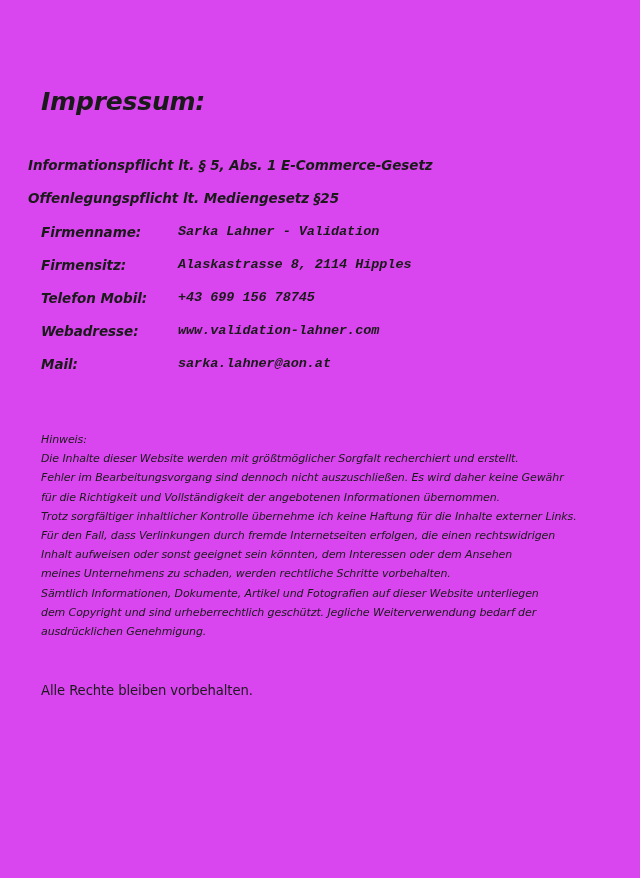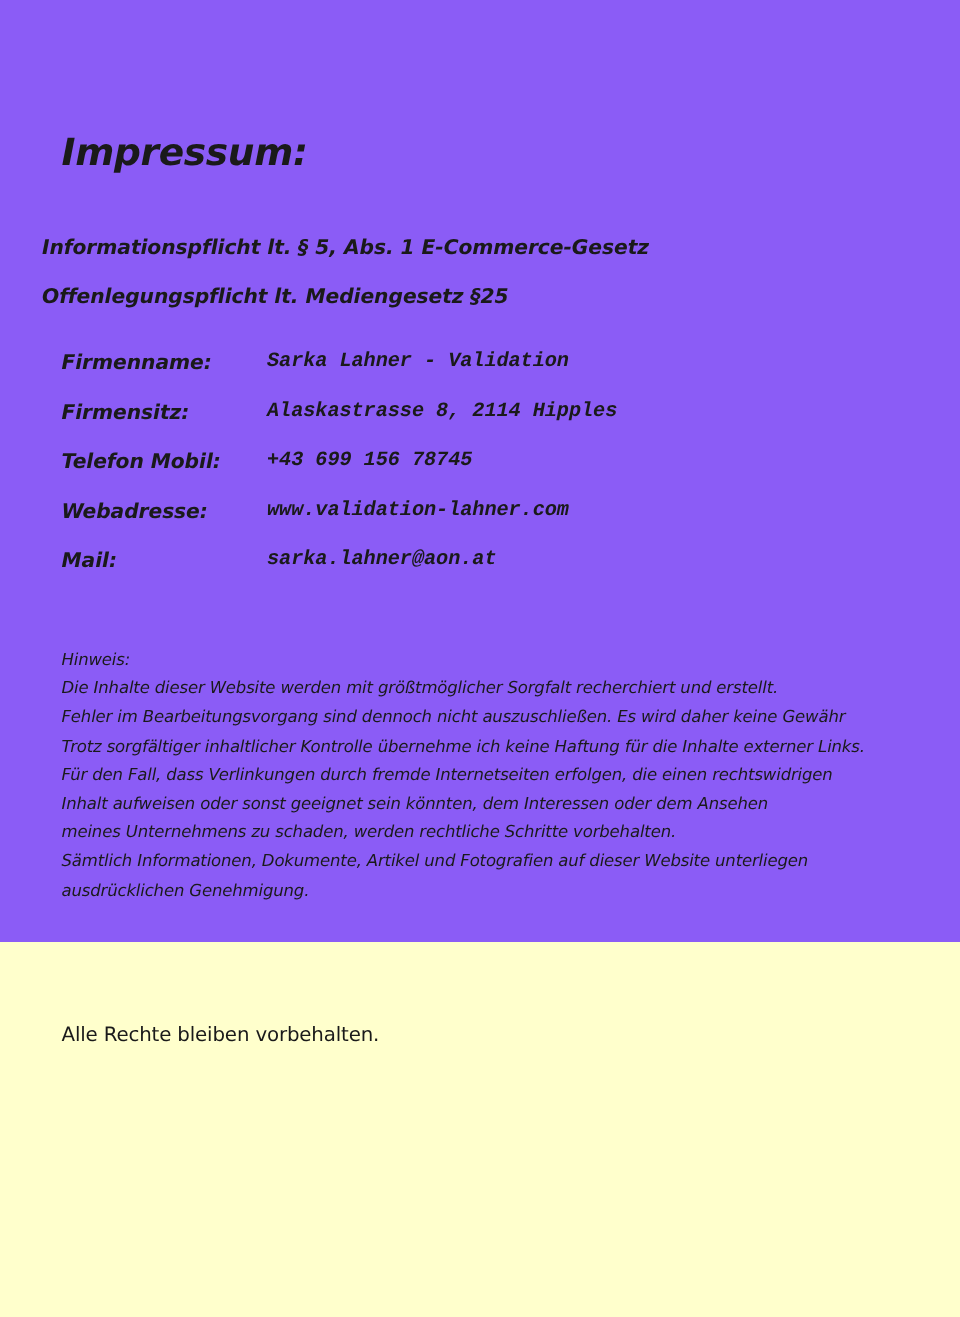--- a/index.html
+++ b/index.html
@@ -10,22 +10,22 @@
     width: 640px;
     height: 878px;
     background: #ffffcc;
     font-family: "DejaVu Sans", sans-serif;
     color: #1a1a1a;
     overflow: hidden;
   }
   .page {
     position: relative;
     width: 640px;
-    height: 628px;
-    background: #8b5cf6;
+    height: 878px;
+    background: #d946ef;
     box-sizing: border-box;
     padding: 0;
   }
   .page-title {
     position: absolute;
     left: 41px;
     top: 70px;
     font-size: 25px;
     font-weight: bold;
     font-style: italic;
@@ -43,21 +43,21 @@
     font-size: 13.5px;
     font-weight: bold;
     font-style: italic;
     line-height: 33px;
     white-space: nowrap;
     letter-spacing: -0.05px;
   }
   .contact-table {
     position: absolute;
     left: 41px;
-    top: 225px;
+    top: 215px;
     width: 560px;
     border-collapse: collapse;
   }
   .contact-table tr {
     height: 33px;
   }
   .contact-table td {
     padding: 0;
     vertical-align: middle;
     font-size: 13.5px;
@@ -132,23 +132,25 @@
         <td class="contact-label">Mail:</td>
         <td class="contact-value">sarka.lahner@aon.at</td>
       </tr>
     </tbody>
   </table>
 
   <div class="notice">
     <div class="notice-line">Hinweis:</div>
     <div class="notice-line">Die Inhalte dieser Website werden mit größtmöglicher Sorgfalt recherchiert und erstellt.</div>
     <div class="notice-line">Fehler im Bearbeitungsvorgang sind dennoch nicht auszuschließen. Es wird daher keine Gewähr</div>
+    <div class="notice-line">für die Richtigkeit und Vollständigkeit der angebotenen Informationen übernommen.</div>
     <div class="notice-line">Trotz sorgfältiger inhaltlicher Kontrolle übernehme ich keine Haftung für die Inhalte externer Links.</div>
     <div class="notice-line">Für den Fall, dass Verlinkungen durch fremde Internetseiten erfolgen, die einen rechtswidrigen</div>
     <div class="notice-line">Inhalt aufweisen oder sonst geeignet sein könnten, dem Interessen oder dem Ansehen</div>
     <div class="notice-line">meines Unternehmens zu schaden, werden rechtliche Schritte vorbehalten.</div>
     <div class="notice-line">Sämtlich Informationen, Dokumente, Artikel und Fotografien auf dieser Website unterliegen</div>
+    <div class="notice-line">dem Copyright und sind urheberrechtlich geschützt. Jegliche Weiterverwendung bedarf der</div>
     <div class="notice-line">ausdrücklichen Genehmigung.</div>
   </div>
 
   <div class="closing">Alle Rechte bleiben vorbehalten.</div>
 
 </div>
 
 </body></html>

